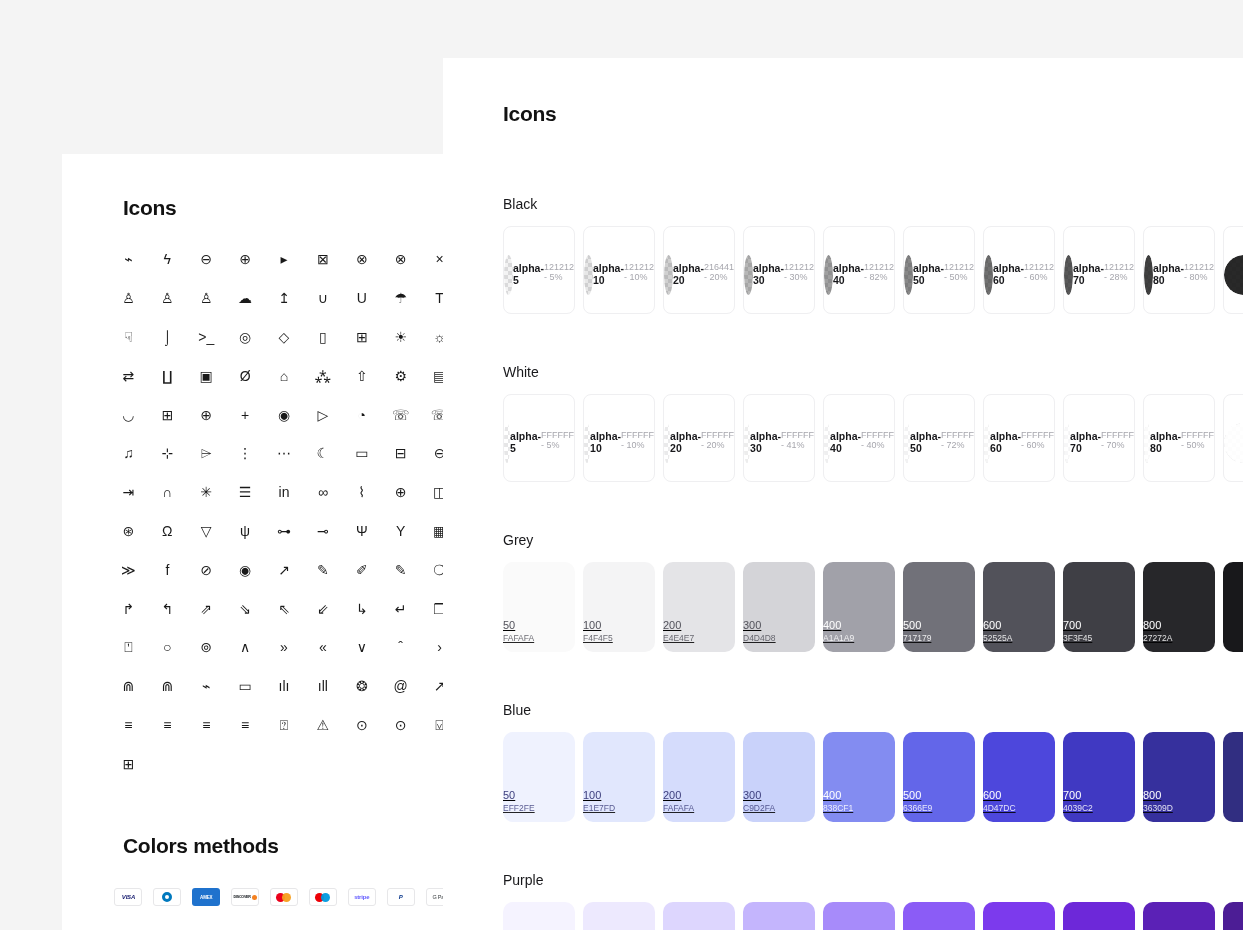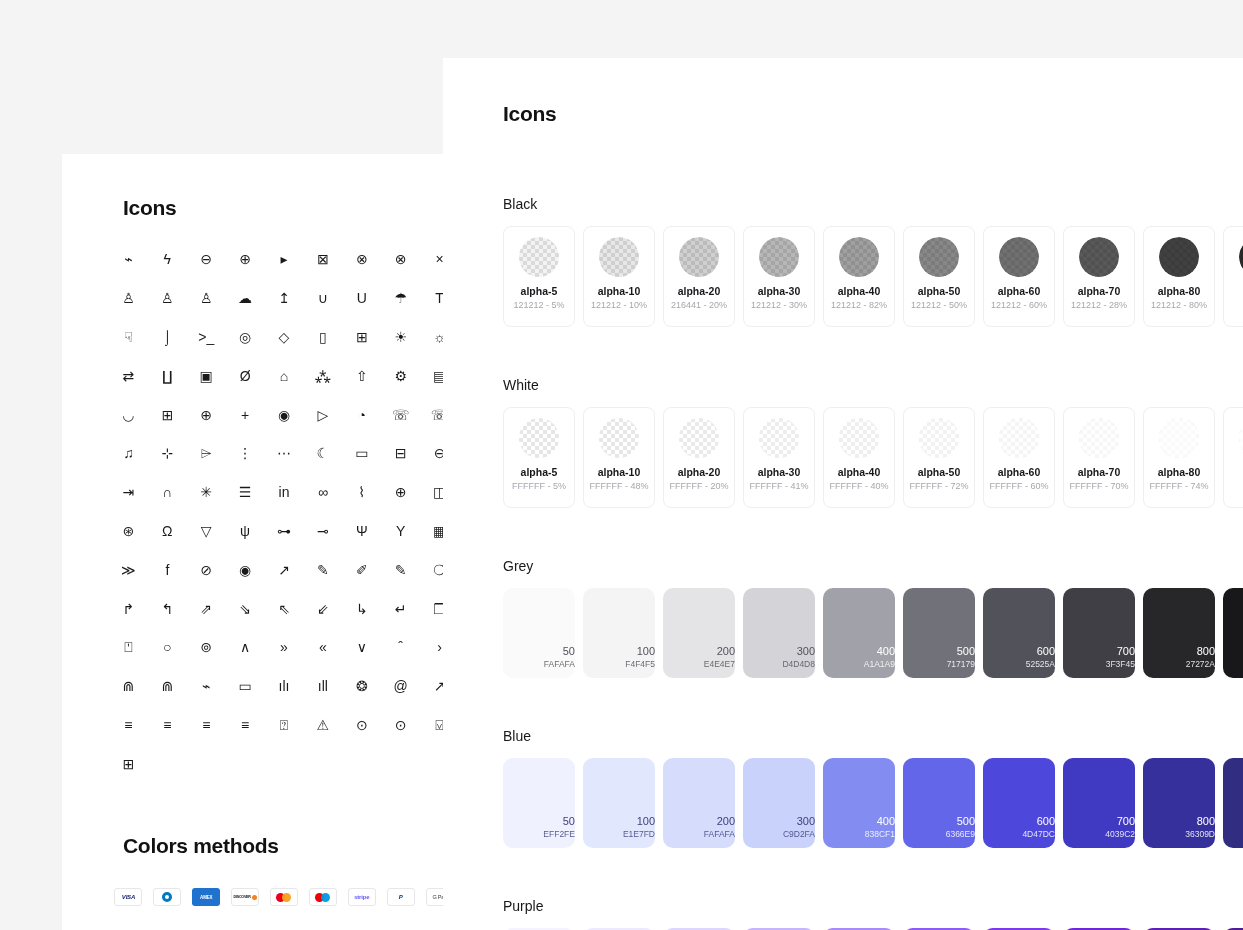--- a/index.html
+++ b/index.html
@@ -31,31 +31,31 @@
   .chip-text { font-size:6px; font-weight:700; letter-spacing:-0.2px; }
   .chip-badge { border:none; }
   .circ { border-radius:50%; display:inline-block; }
 
   #color-sections { position:absolute; left:60px; top:138px; }
   .color-section { margin-bottom:50px; }
   .section-label { font-size:14px; font-weight:500; color:#18181B; height:16px;
                    line-height:16px; margin:0 0 14px 0; }
   .swatch-row { display:flex; gap:8px; width:max-content; }
 
-  .alpha-card { width:72px; height:101px; background:#fff; border:1px solid #EFEFF1;
-                border-radius:8px; display:flex; flex-direction:column; align-items:center; }
+  .alpha-card { width:72px; height:88px; background:#fff; border:1px solid #EFEFF1;
+                border-radius:8px; display:flex; flex-direction:row; align-items:center; }
   .alpha-circle { width:40px; height:40px; border-radius:50%; margin-top:10px;
                   position:relative; overflow:hidden;
                   background:conic-gradient(#E5E5E6 25%, #fff 0 50%, #E5E5E6 0 75%, #fff 0) 0 0/8px 8px; }
   .alpha-overlay { position:absolute; inset:0; border-radius:50%; }
   .alpha-label { font-size:10.5px; font-weight:700; color:#18181B; margin-top:8px; }
   .alpha-value { font-size:9px; color:#A6A6AD; margin-top:3px; }
 
   .solid-card { width:72px; height:90px; border-radius:10px; display:flex; flex-direction:column;
-                justify-content:flex-end; align-items:flex-end; padding-bottom:9px; }
+                justify-content:flex-end; align-items:flex-start; padding-bottom:9px;text-decoration:underline; }
   .solid-label { font-size:11px; font-weight:500; }
   .solid-hex { font-size:8.5px; margin-top:2px; opacity:.85; }
 </style>
 </head>
 <body>
 
 <div class="frame" id="left-frame">
   <h1 class="panel-title" id="icons-title">Icons</h1>
   <div id="icon-grid">
       <div class="icon-cell">⌁</div>
@@ -316,21 +316,21 @@
               <div class="alpha-overlay" style="background: rgba(255, 255, 255, 0.05);"></div>
             </div>
             <div class="alpha-label">alpha-5</div>
             <div class="alpha-value">FFFFFF - 5%</div>
           </div>
           <div class="alpha-card">
             <div class="alpha-circle">
               <div class="alpha-overlay" style="background: rgba(255, 255, 255, 0.1);"></div>
             </div>
             <div class="alpha-label">alpha-10</div>
-            <div class="alpha-value">FFFFFF - 48%</div>
+            <div class="alpha-value">FFFFFF - 10%</div>
           </div>
           <div class="alpha-card">
             <div class="alpha-circle">
               <div class="alpha-overlay" style="background: rgba(255, 255, 255, 0.2);"></div>
             </div>
             <div class="alpha-label">alpha-20</div>
             <div class="alpha-value">FFFFFF - 20%</div>
           </div>
           <div class="alpha-card">
             <div class="alpha-circle">
@@ -365,21 +365,21 @@
               <div class="alpha-overlay" style="background: rgba(255, 255, 255, 0.7);"></div>
             </div>
             <div class="alpha-label">alpha-70</div>
             <div class="alpha-value">FFFFFF - 70%</div>
           </div>
           <div class="alpha-card">
             <div class="alpha-circle">
               <div class="alpha-overlay" style="background: rgba(255, 255, 255, 0.8);"></div>
             </div>
             <div class="alpha-label">alpha-80</div>
-            <div class="alpha-value">FFFFFF - 74%</div>
+            <div class="alpha-value">FFFFFF - 50%</div>
           </div>
           <div class="alpha-card">
             <div class="alpha-circle">
               <div class="alpha-overlay" style="background: rgba(255, 255, 255, 0.9);"></div>
             </div>
             <div class="alpha-label"></div>
             <div class="alpha-value"></div>
           </div>
         </div>
       </section>
@@ -458,21 +458,21 @@
           <div class="solid-card" style="background: rgb(77, 71, 220);">
             <div class="solid-label" style="color: rgb(255, 255, 255);">600</div>
             <div class="solid-hex" style="color: rgb(255, 255, 255);">4D47DC</div>
           </div>
           <div class="solid-card" style="background: rgb(64, 57, 194);">
             <div class="solid-label" style="color: rgb(255, 255, 255);">700</div>
             <div class="solid-hex" style="color: rgb(255, 255, 255);">4039C2</div>
           </div>
           <div class="solid-card" style="background: rgb(54, 48, 157);">
             <div class="solid-label" style="color: rgb(255, 255, 255);">800</div>
-            <div class="solid-hex" style="color: rgb(255, 255, 255); margin-left: 20px;">36309D</div>
+            <div class="solid-hex" style="color: rgb(255, 255, 255);">36309D</div>
           </div>
           <div class="solid-card" style="background: rgb(49, 46, 129);">
             <div class="solid-label" style="color: rgb(255, 255, 255);"></div>
             <div class="solid-hex" style="color: rgb(255, 255, 255);"></div>
           </div>
         </div>
       </section>
       <section class="color-section">
         <div class="section-label">Purple</div>
         <div class="swatch-row">

